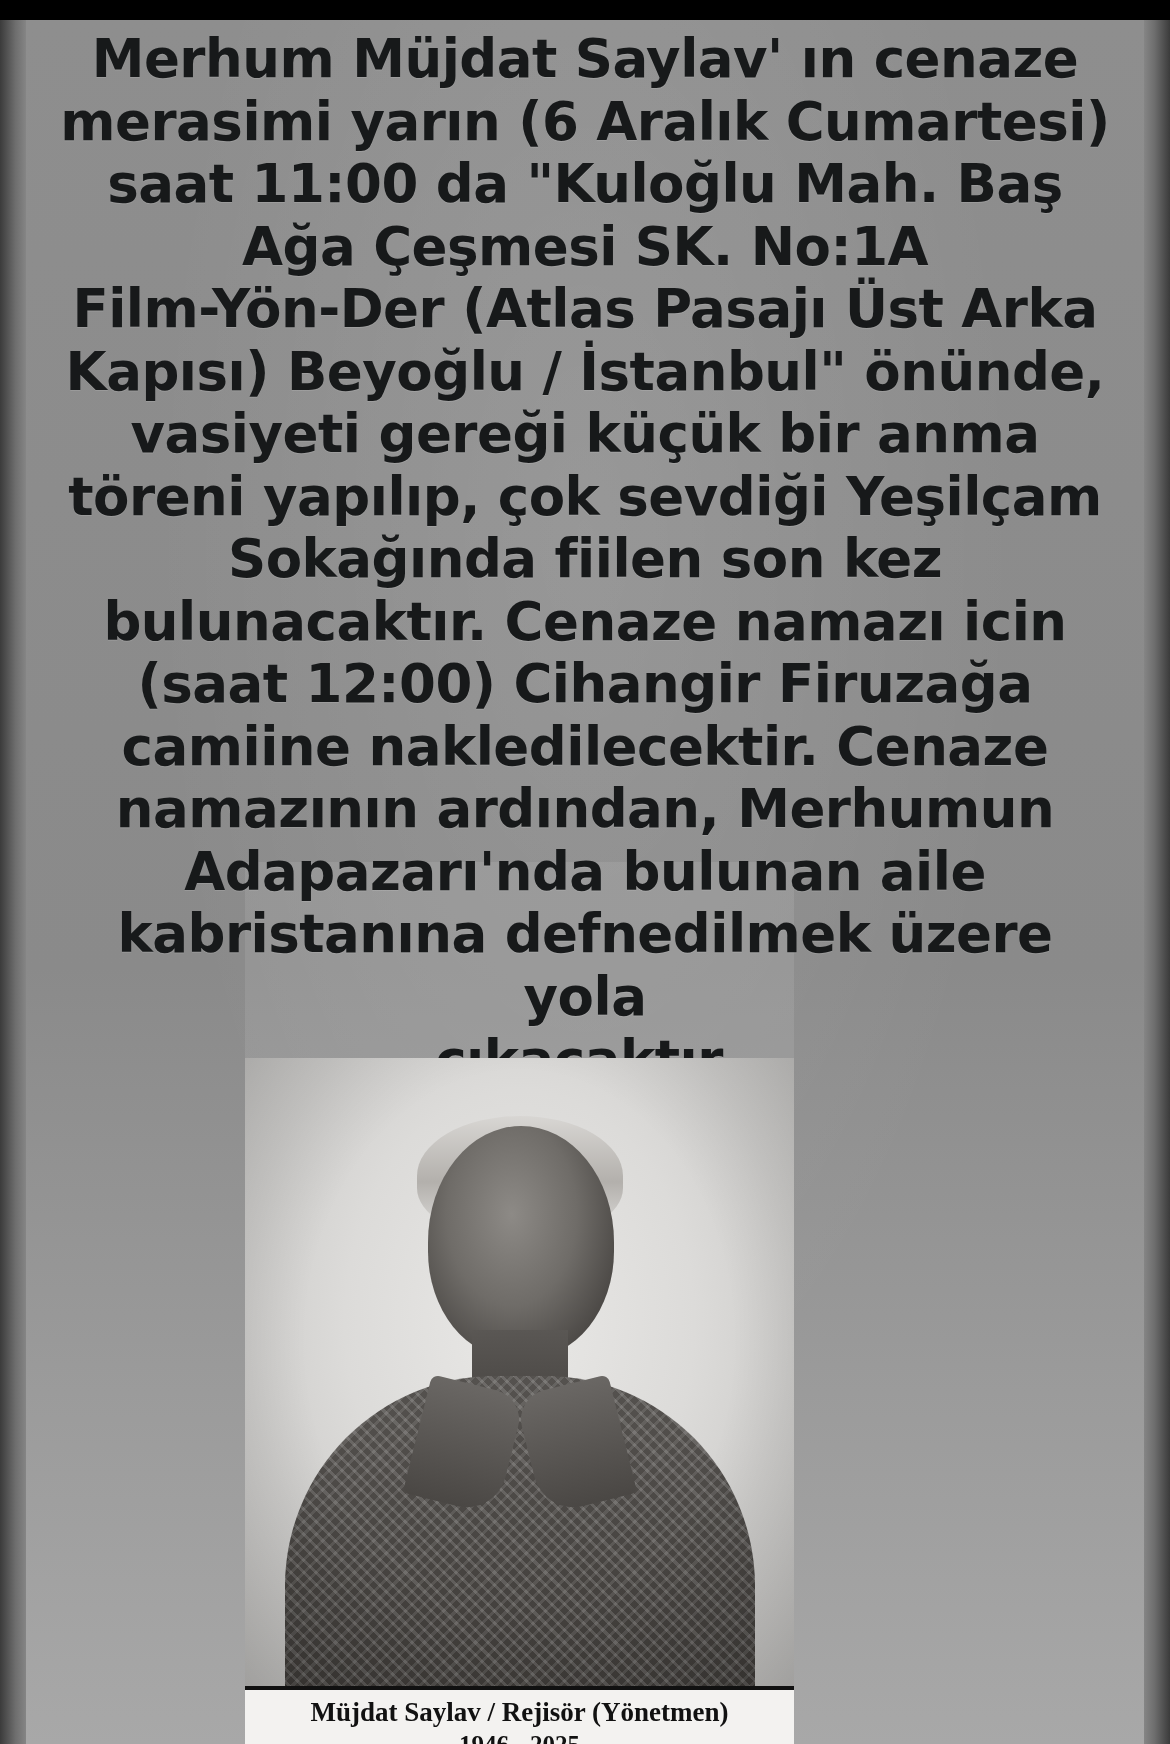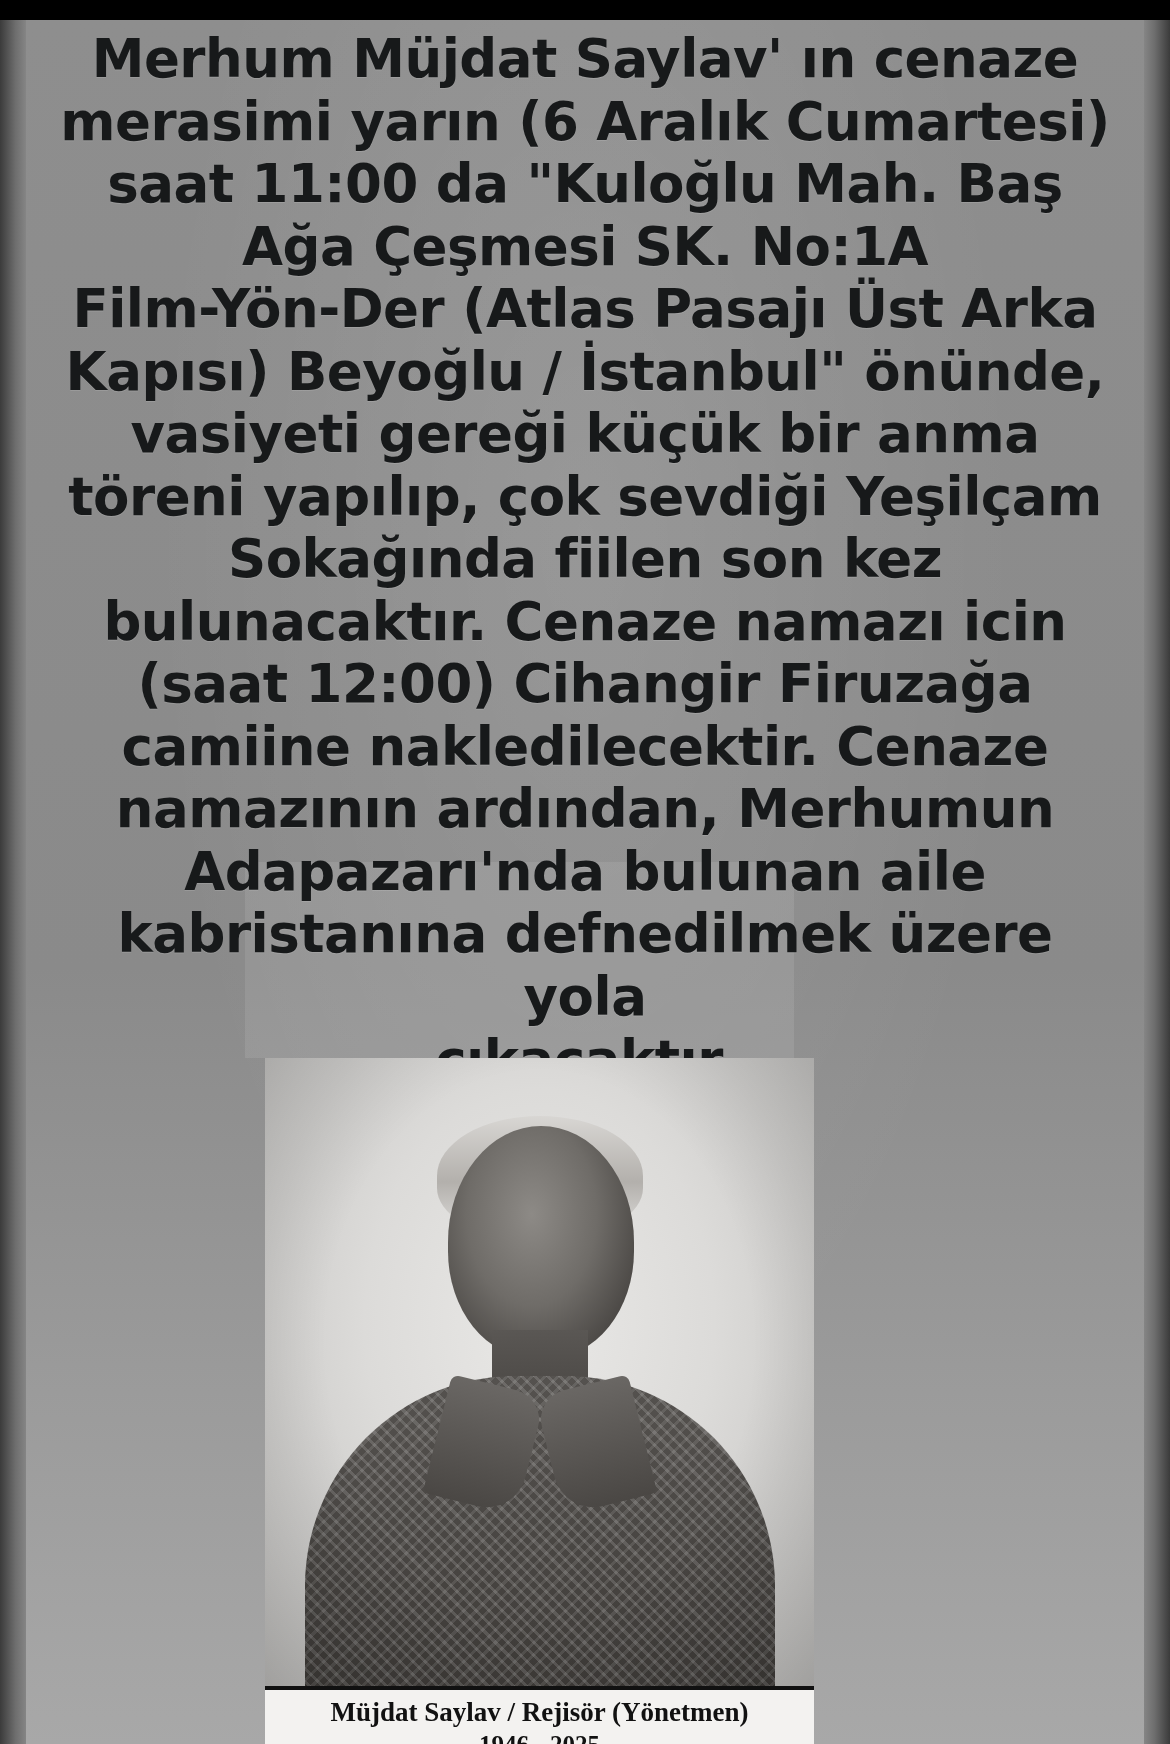--- a/index.html
+++ b/index.html
@@ -91,21 +91,20 @@
 
   
   .portrait-card {
     position: absolute;
     left: 245px;
     top: 1058px;
     width: 549px;
     height: 686px;
     background: #f3f2f0;
     overflow: hidden;
-    margin-left: 20px;
   }
 
   .portrait-photo {
     position: absolute;
     top: 0;
     left: 0;
     width: 549px;
     height: 628px;
     background:
       radial-gradient(ellipse at 50% 42%, #e9e8e6 0%, #dcdbd9 45%, #cfcecc 70%, #c4c3c1 100%);

